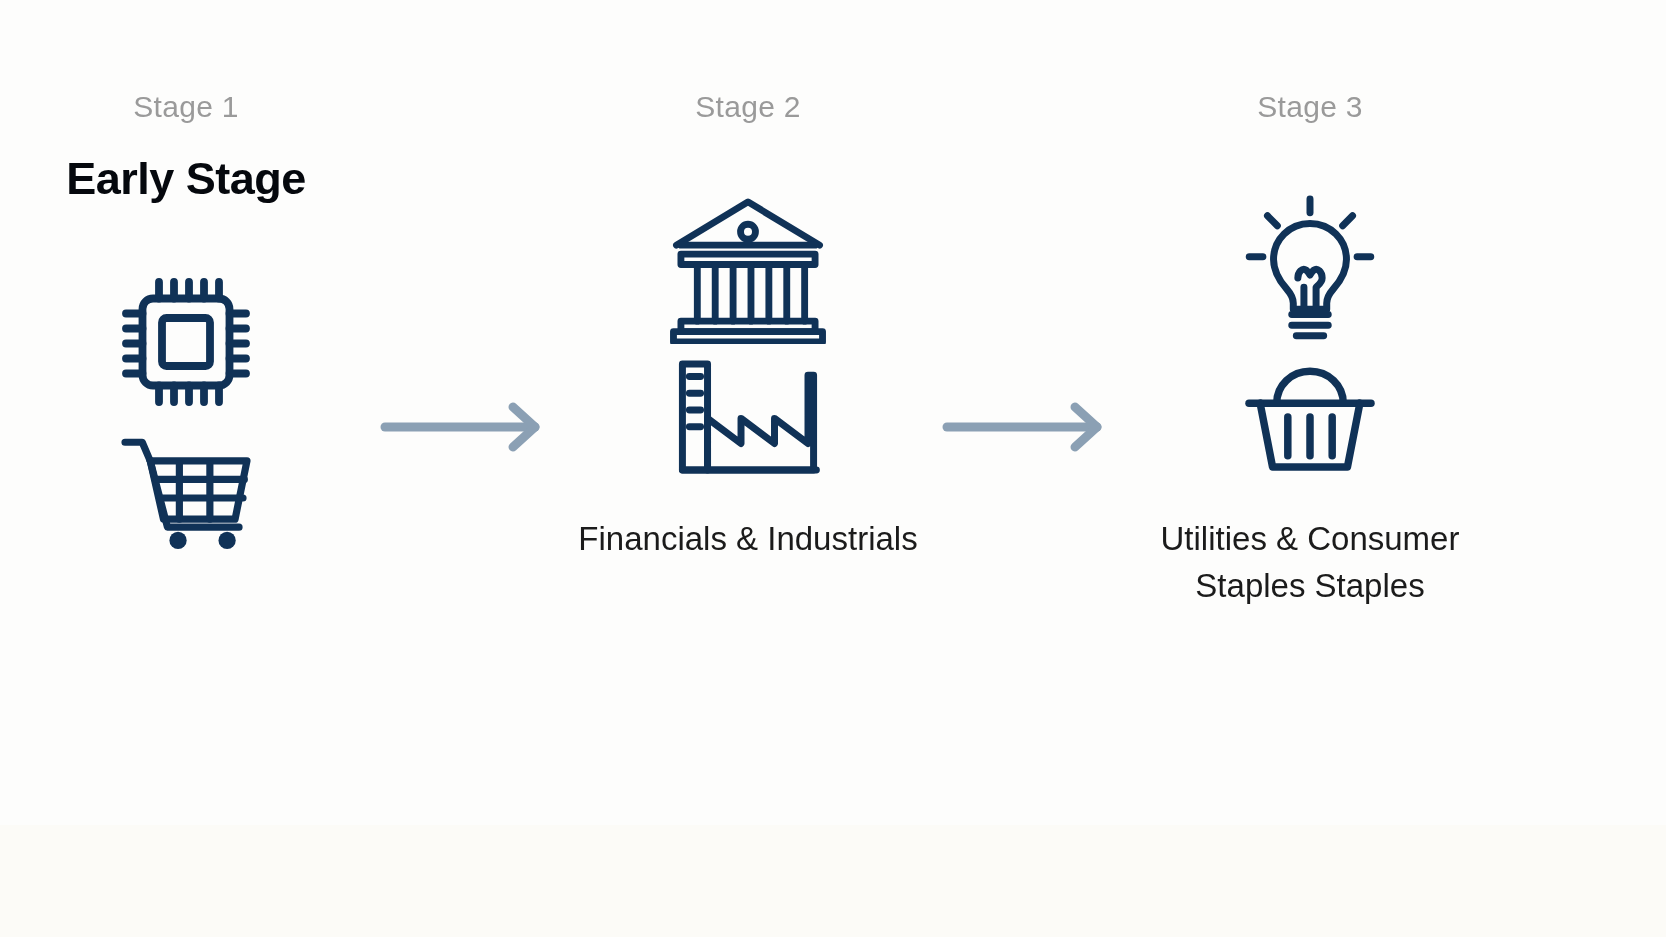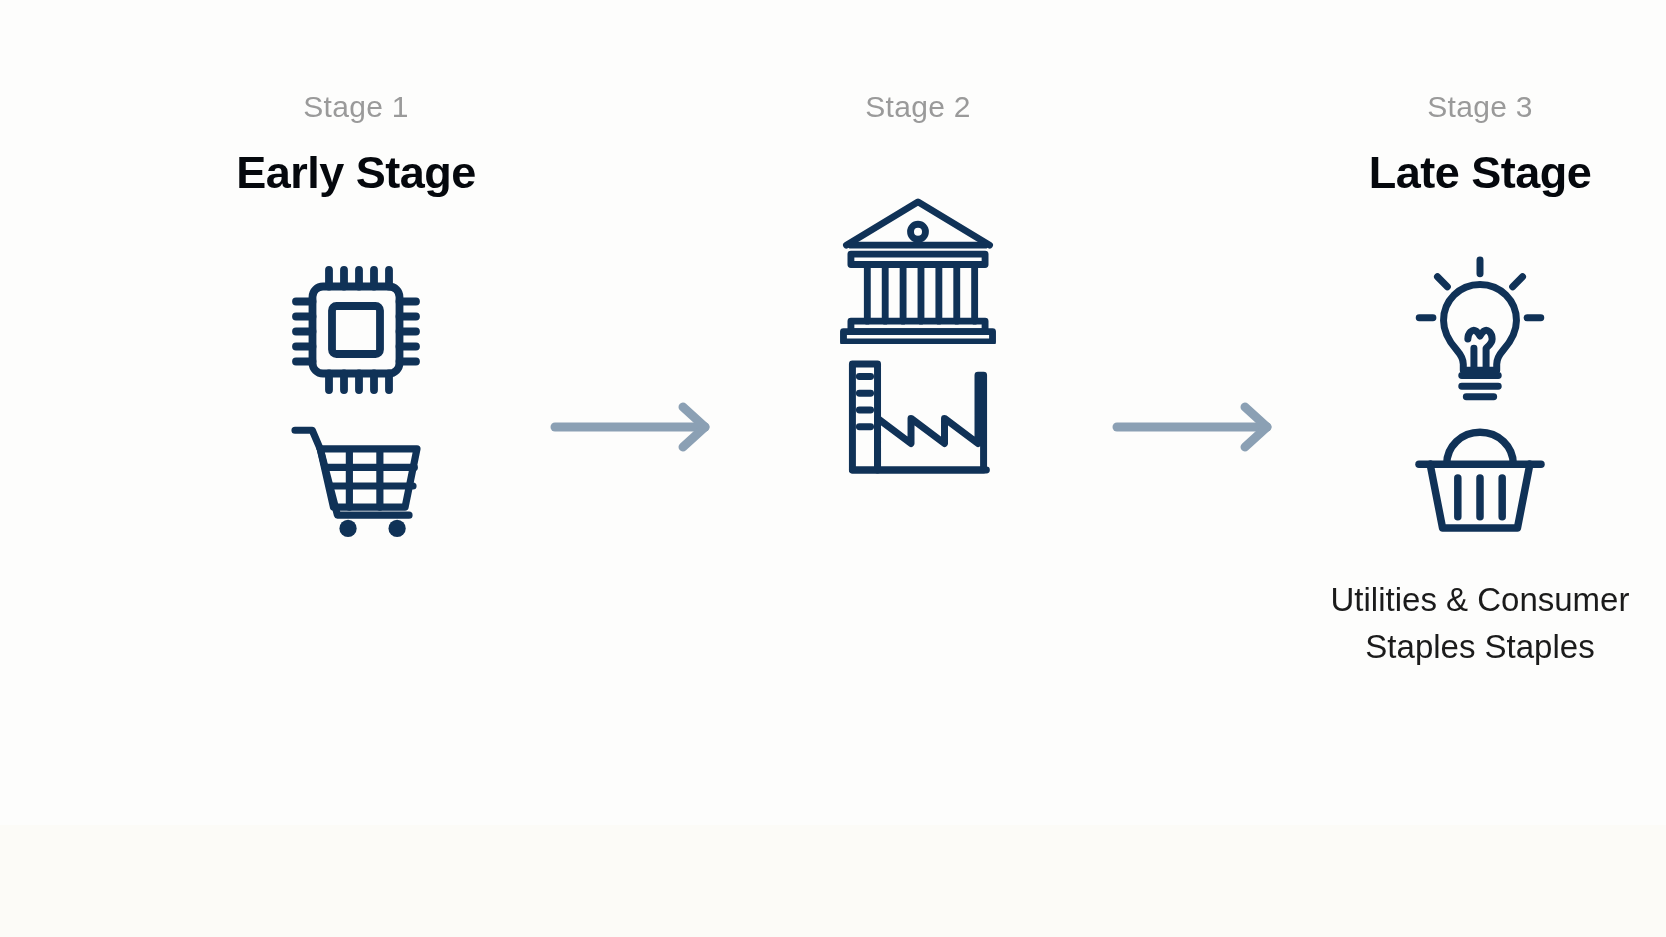--- a/index.html
+++ b/index.html
@@ -33,21 +33,21 @@
 
   .stages {
     position: absolute;
     left: 0;
     right: 0;
     top: 0;
     height: 790px;
     display: flex;
     flex-direction: row;
     align-items: flex-start;
-    justify-content: flex-end;
+    justify-content: flex-start;
   }
 
   .stage {
     width: 372px;
     display: flex;
     flex-direction: column;
     align-items: center;
     padding-top: 92px;
     box-sizing: border-box;
   }
@@ -58,21 +58,21 @@
     color: #9a9a9a;
     letter-spacing: 0.3px;
     line-height: 1;
     margin: 0 0 20px 0;
   }
 
   .stage-title {
     font-size: 45px;
     font-weight: bold;
     line-height: 1;
-    margin: 8px;
+    margin: 14px;
     letter-spacing: -0.5px;
   }
 
   .icon-stack {
     margin-top: 52px;
     display: flex;
     flex-direction: column;
     align-items: center;
     gap: 10px;
   }
@@ -172,32 +172,32 @@
         <div class="icon-slot short">
           <svg width="150" height="120" viewBox="0 0 106 86" fill="none" stroke="#103257" stroke-width="5" stroke-linecap="round" stroke-linejoin="round">
             <path d="M6 5h18v76H6z"></path>
             <path d="M11 14h8M11 26h8M11 38h8M11 50h8"></path>
             <path d="M24 81V44l24 18V44l24 18V44l24 18V13h4v68z"></path>
             <path d="M6 81h96"></path>
           </svg>
         </div>
       </div>
 
+      <div class="caption">Financials &amp; Industrials</div>
     </div>
 
     <div class="arrow-cell">
       <svg width="176" height="54" viewBox="0 0 176 54" fill="none" stroke="#8ba0b4" stroke-width="9" stroke-linecap="round" stroke-linejoin="round">
         <path d="M6 27h150"></path>
         <path d="M134 7l22 20-22 20"></path>
       </svg>
     </div>
 
     <div class="stage">
       <div class="stage-eyebrow">Stage 3</div>
-      <div class="stage-title" style="color:#05080d">Late Stage</div>
 
       <div class="icon-stack">
         <div class="icon-slot">
           <svg width="152" height="158" viewBox="0 0 100 104" fill="none" stroke="#103257" stroke-width="4.6" stroke-linecap="round" stroke-linejoin="round">
             <path d="M50 6V15"></path>
             <path d="M22 17l6.5 6.5M78 17l-6.5 6.5"></path>
             <path d="M10 44h9M90 44h-9"></path>
             <path d="M50 22c-13.5 0-24 10.6-24 23.7 0 8.6 4.3 14.5 8.6 19.4 2.7 3.1 4.4 5.6 4.4 9.4v4h22v-4c0-3.8 1.7-6.3 4.4-9.4C69.7 60.2 74 54.3 74 45.7 74 32.6 63.5 22 50 22z"></path>
             <path d="M42 58c0-4 3-7 5.5-5.3 1.4 1 2.5 3.3 2.5 3.3s1.1-2.3 2.5-3.3C55 51 58 54 58 58c0 3-2.5 4.6-4 6v14M46 64v14"></path>
             <path d="M38 82h24M38 89h24M41 96h18"></path>

